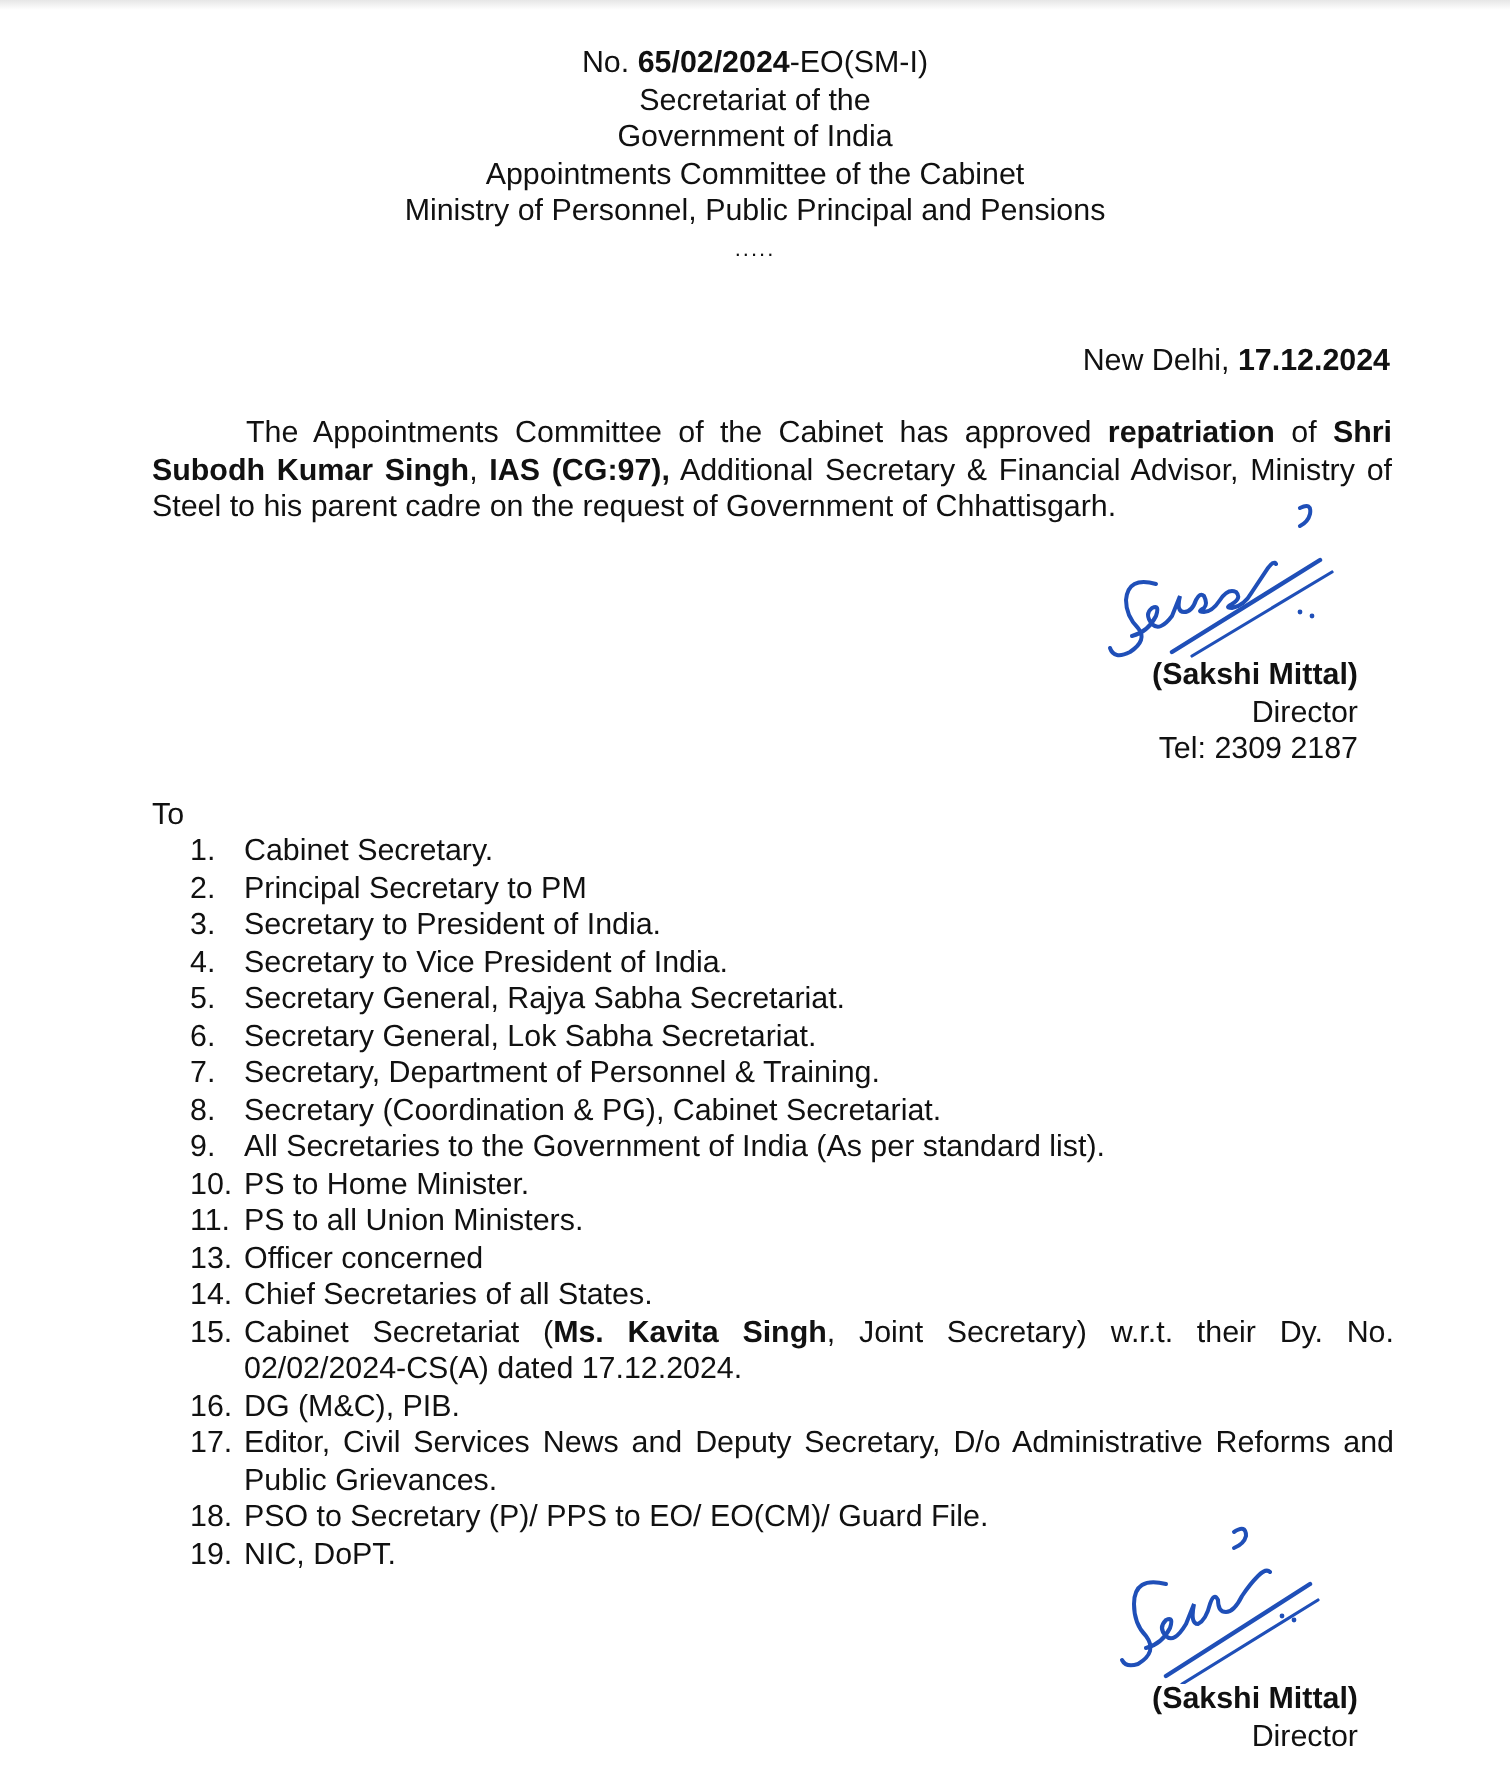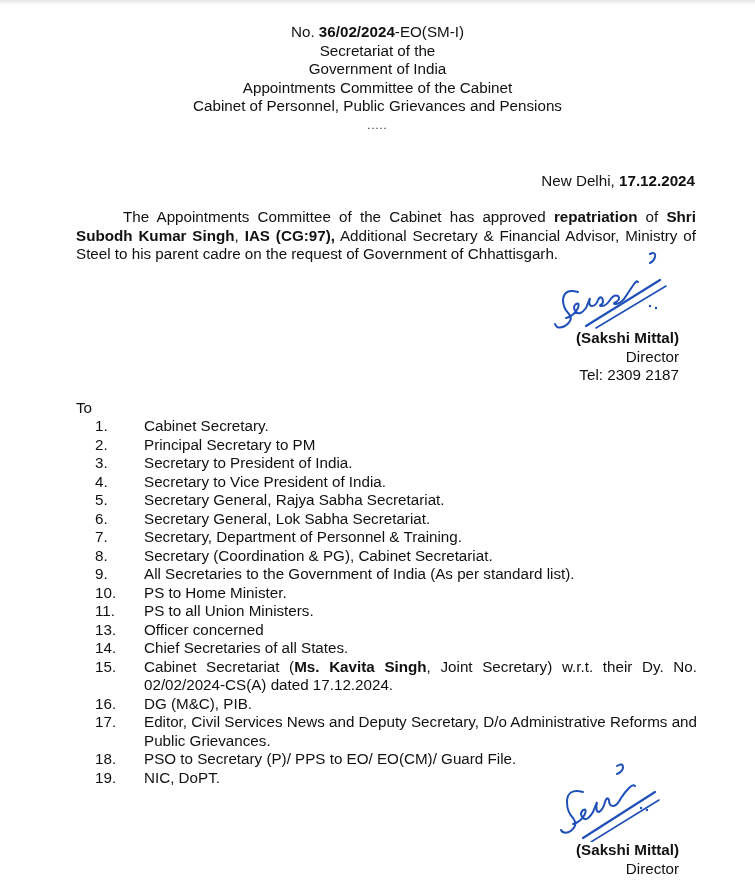--- a/index.html
+++ b/index.html
@@ -70,34 +70,33 @@
     .list li {
       display: flex;
     }
     .list .num {
       width: 27px;
       flex: 0 0 27px;
     }
     .list .txt {
       flex: 1;
       text-align: justify;
-      margin-left: 22px;
     }
   </style>
 </head>
 <body>
 
 <div class="topshade"></div>
 
 <div class="header">
-  <div><span>No. </span><b>36/02/2024</b><span>-EO(SM-I)</span></div>
+  <div><span>No. </span><b>65/02/2024</b><span>-EO(SM-I)</span></div>
   <div>Secretariat of the</div>
   <div>Government of India</div>
   <div>Appointments Committee of the Cabinet</div>
-  <div>Cabinet of Personnel, Public Grievances and Pensions</div>
+  <div>Ministry of Personnel, Public Principal and Pensions</div>
   <div class="dots">.....</div>
 </div>
 
 <div class="date"><span>New Delhi, </span><b>17.12.2024</b></div>
 
 <p class="para"><span>The Appointments Committee of the Cabinet has approved </span><b>repatriation</b><span> of </span><b>Shri Subodh Kumar Singh</b><span>, </span><b>IAS (CG:97),</b><span> Additional Secretary &amp; Financial Advisor, Ministry of Steel to his parent cadre on the request of Government of Chhattisgarh.</span></p>
 
 <svg class="sigsvg" style="left:548px;top:248px" width="140" height="82" viewBox="0 0 140 82">
   <g fill="none" stroke="#1f4fb8" stroke-width="2" stroke-linecap="round">
     <path d="M102 6 q6 -3 5 3 q-1 4 -5 6"></path>

